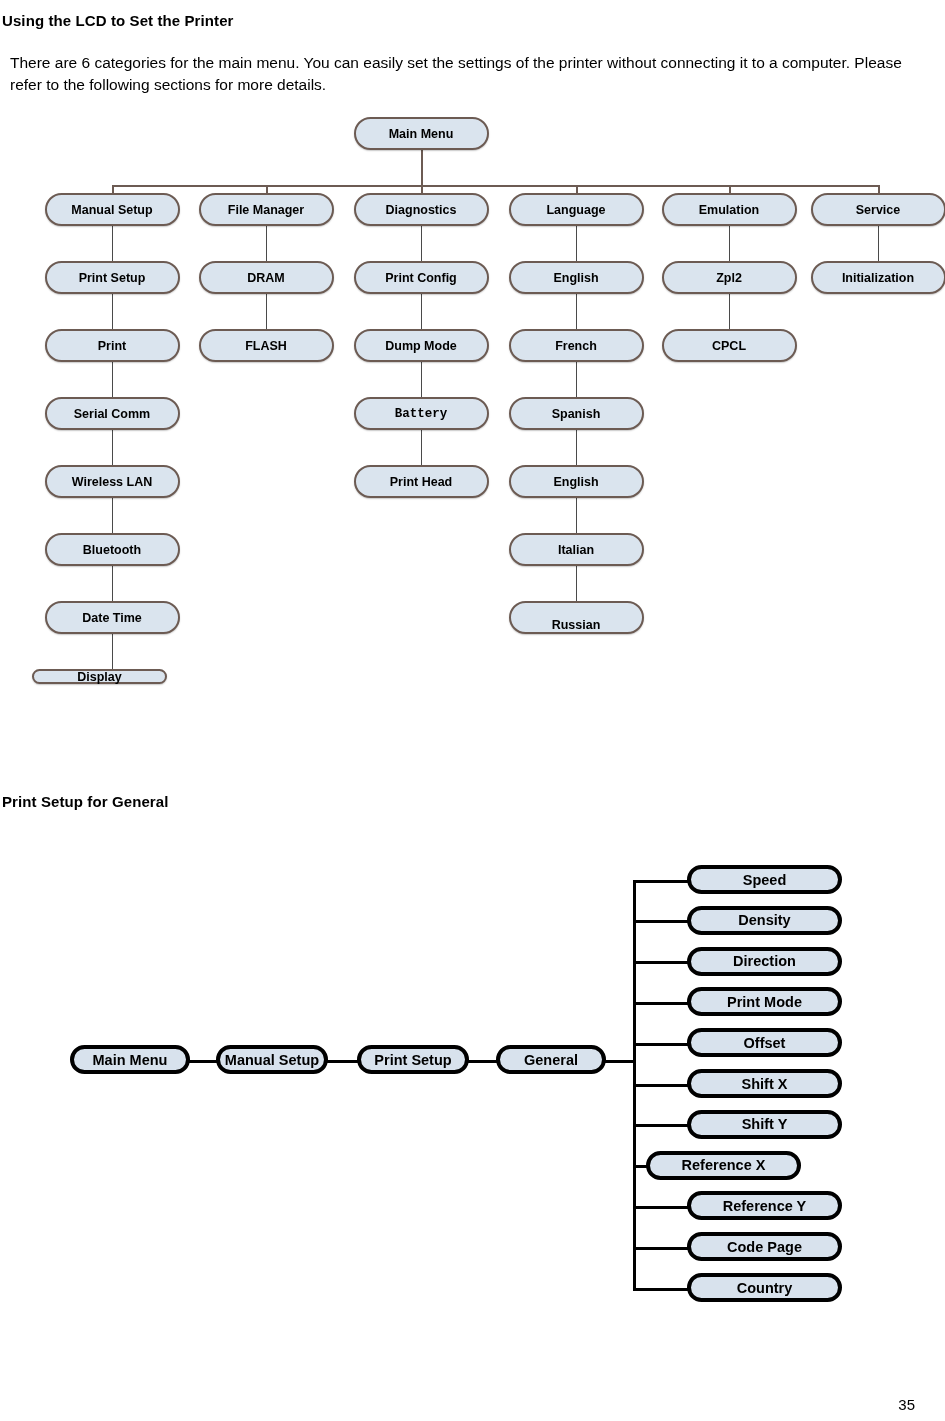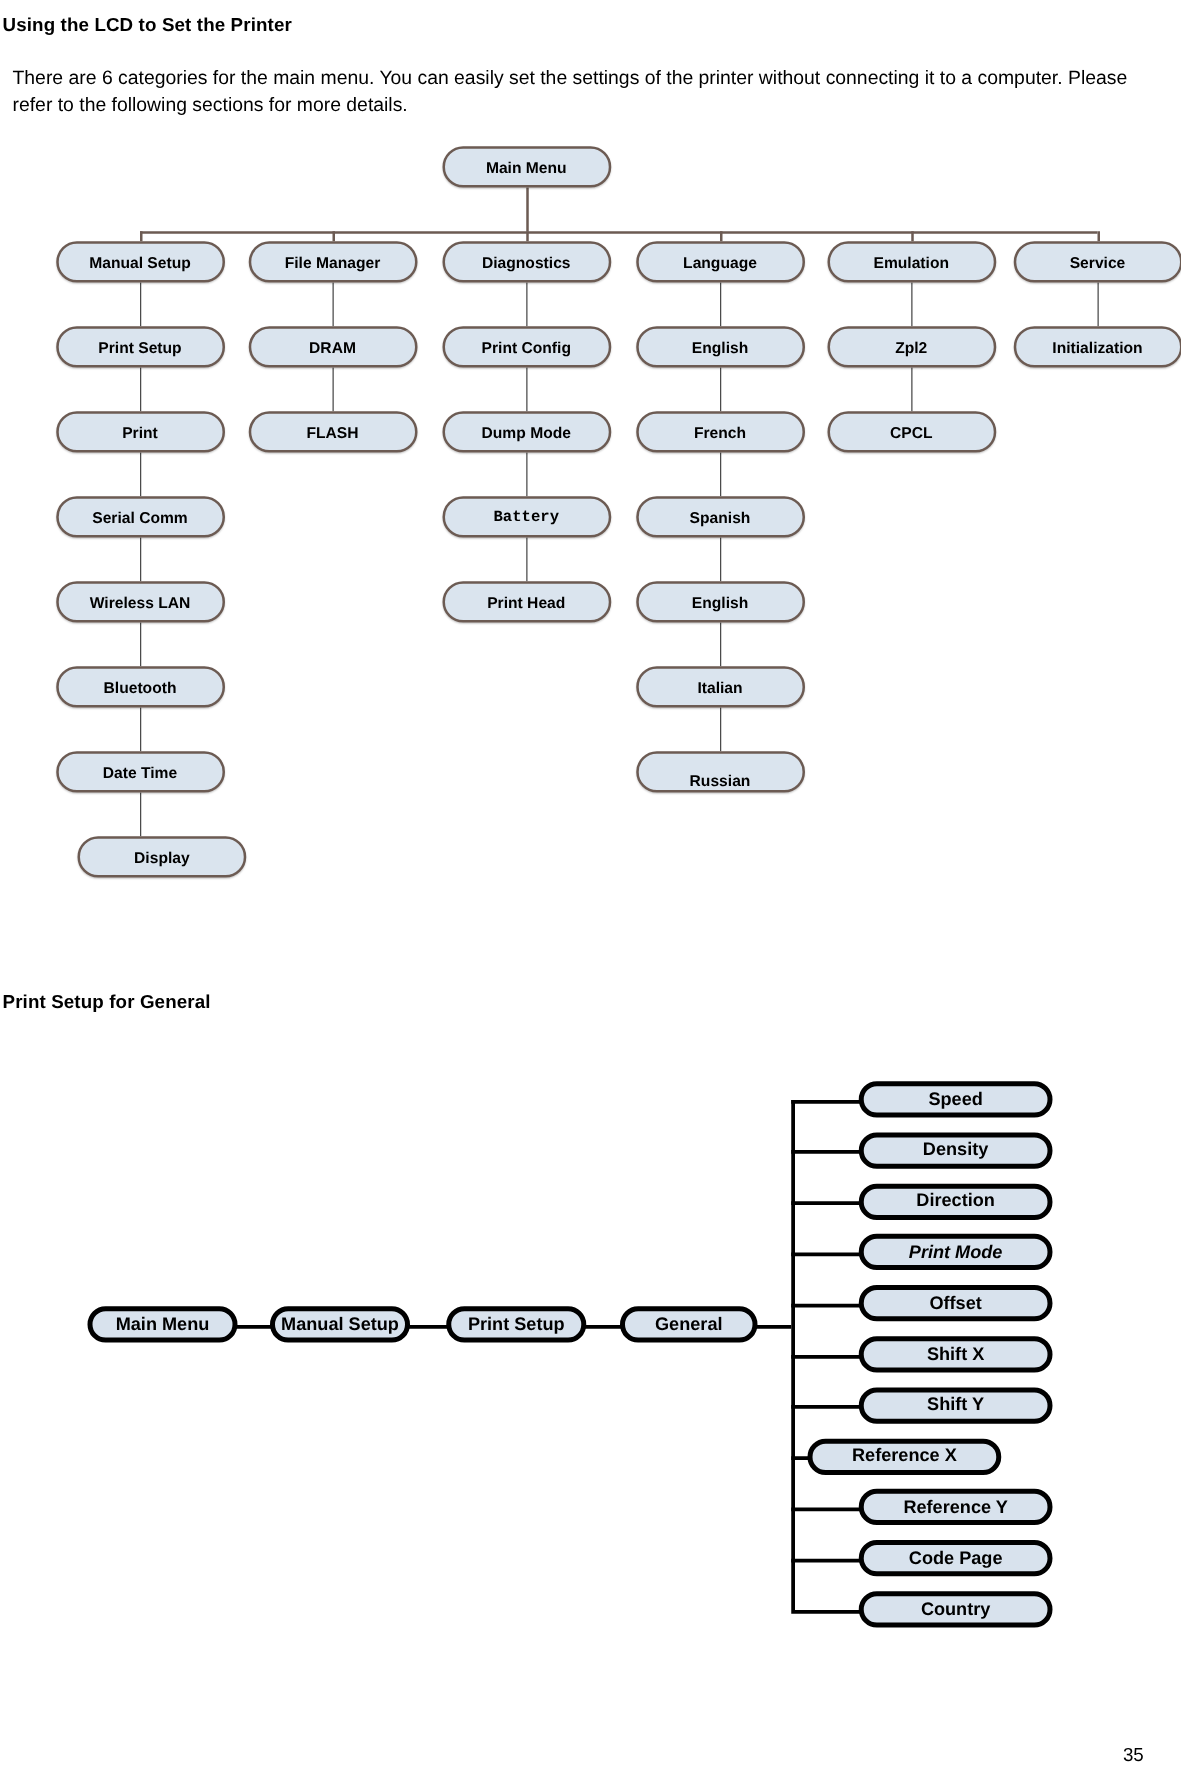--- a/index.html
+++ b/index.html
@@ -134,21 +134,21 @@
     </div>
     <div class="conn a-v-thin" style="left: 112px; top: 393px; height: 35px;"></div>
     <div class="node style-a" style="left: 44.5px; top: 428px; width: 135px; height: 33px;">
       <span>Bluetooth</span>
     </div>
     <div class="conn a-v-thin" style="left: 112px; top: 461px; height: 35px;"></div>
     <div class="node style-a" style="left: 44.5px; top: 496px; width: 135px; height: 33px;">
       <span>Date Time</span>
     </div>
     <div class="conn a-v-thin" style="left: 112px; top: 529px; height: 35px;"></div>
-    <div class="node style-a" style="left: 62px; top: 564px; width: 135px; height: 33px;">
+    <div class="node style-a" style="left: 32px; top: 564px; width: 135px; height: 15px;">
       <span>Display</span>
     </div>
     <div class="conn a-v" style="left: 266px; top: 80px; height: 8px;"></div>
     <div class="node style-a" style="left: 198.5px; top: 88px; width: 135px; height: 33px;">
       <span>File Manager</span>
     </div>
     <div class="conn a-v-thin" style="left: 266px; top: 121px; height: 35px;"></div>
     <div class="node style-a" style="left: 198.5px; top: 156px; width: 135px; height: 33px;">
       <span>DRAM</span>
     </div>
@@ -250,21 +250,21 @@
     </div>
     <div class="conn b-h" style="left: 633px; top: 70.3px; width: 57px;"></div>
     <div class="node style-b" style="left: 687px; top: 55.8px; width: 155px; height: 29px;">
       <span>Density</span>
     </div>
     <div class="conn b-h" style="left: 633px; top: 111.1px; width: 57px;"></div>
     <div class="node style-b" style="left: 687px; top: 96.6px; width: 155px; height: 29px;">
       <span>Direction</span>
     </div>
     <div class="conn b-h" style="left: 633px; top: 151.9px; width: 57px;"></div>
-    <div class="node style-b" style="left: 687px; top: 137.4px; width: 155px; height: 29px; font-style: italic;">
+    <div class="node style-b" style="left: 687px; top: 137.4px; width: 155px; height: 29px;">
       <span>Print Mode</span>
     </div>
     <div class="conn b-h" style="left: 633px; top: 192.7px; width: 57px;"></div>
     <div class="node style-b" style="left: 687px; top: 178.2px; width: 155px; height: 29px;">
       <span>Offset</span>
     </div>
     <div class="conn b-h" style="left: 633px; top: 233.5px; width: 57px;"></div>
     <div class="node style-b" style="left: 687px; top: 219px; width: 155px; height: 29px;">
       <span>Shift X</span>
     </div>

